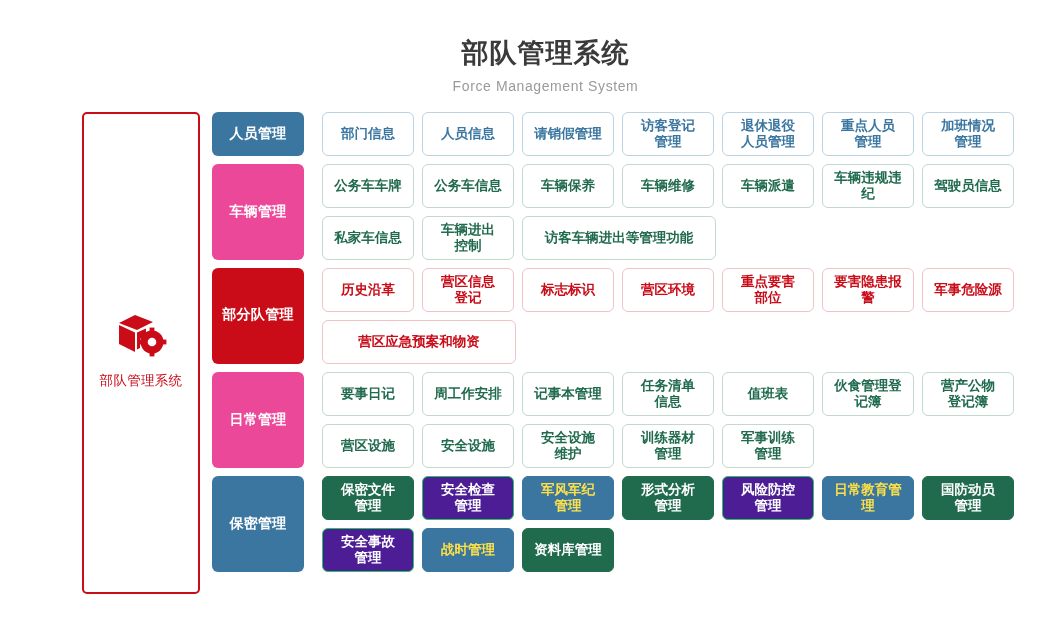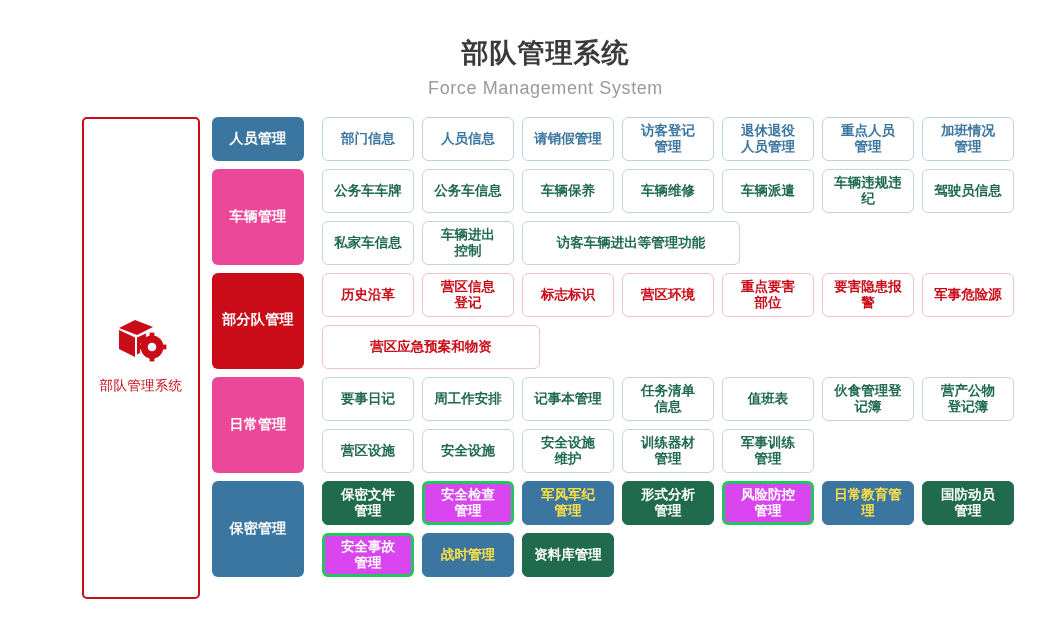--- a/index.html
+++ b/index.html
@@ -17,21 +17,21 @@
   .header { padding-top: 38px; text-align: center; }
   .header-title {
     font-size: 27px;
     font-weight: 700;
     color: #3a3a3a;
     letter-spacing: 1px;
     line-height: 1.15;
   }
   .header-subtitle {
     margin-top: 9px;
-    font-size: 18px;
+    font-size: 14px;
     color: #9a9a9a;
     letter-spacing: 0.6px;
     font-weight: 400;
   }
 
   
   .body-wrap {
     display: flex;
     align-items: stretch;
     padding: 18px 0 0 42px;
@@ -106,25 +106,25 @@
     background: #ffffff;
     white-space: pre-line;
   }
   
   .item.o-blue  { border: 1px solid #bcd3e4; color: #3A76A0; }
   .item.o-green { border: 1px solid #c3d8ce; color: #206A4E; }
   .item.o-red   { border: 1px solid #eec4c7; color: #C90C18; }
   
   .item.f-blue  { border: 1px solid #3A76A0; background: #3A76A0; color:#fde047; }
   .item.f-green { border: 1px solid #206A4E; background: #206A4E; color:#fff; }
-  .item.f-red   { border: 3px solid #22c55e; background: #d946ef; color:#fff; }
+  .item.f-red   { border: 1px solid #22c55e; background: #4c1d95; color:#fff; }
 
   
   .w1 { width: 92px; }
-  .w2 { width: 218px; }
+  .w2 { width: 194px; }
 </style>
 </head>
 <body>
 
 <div class="page">
 
   <div class="header">
     <div class="header-title">部队管理系统</div>
     <div class="header-subtitle">Force Management System</div>
   </div>

